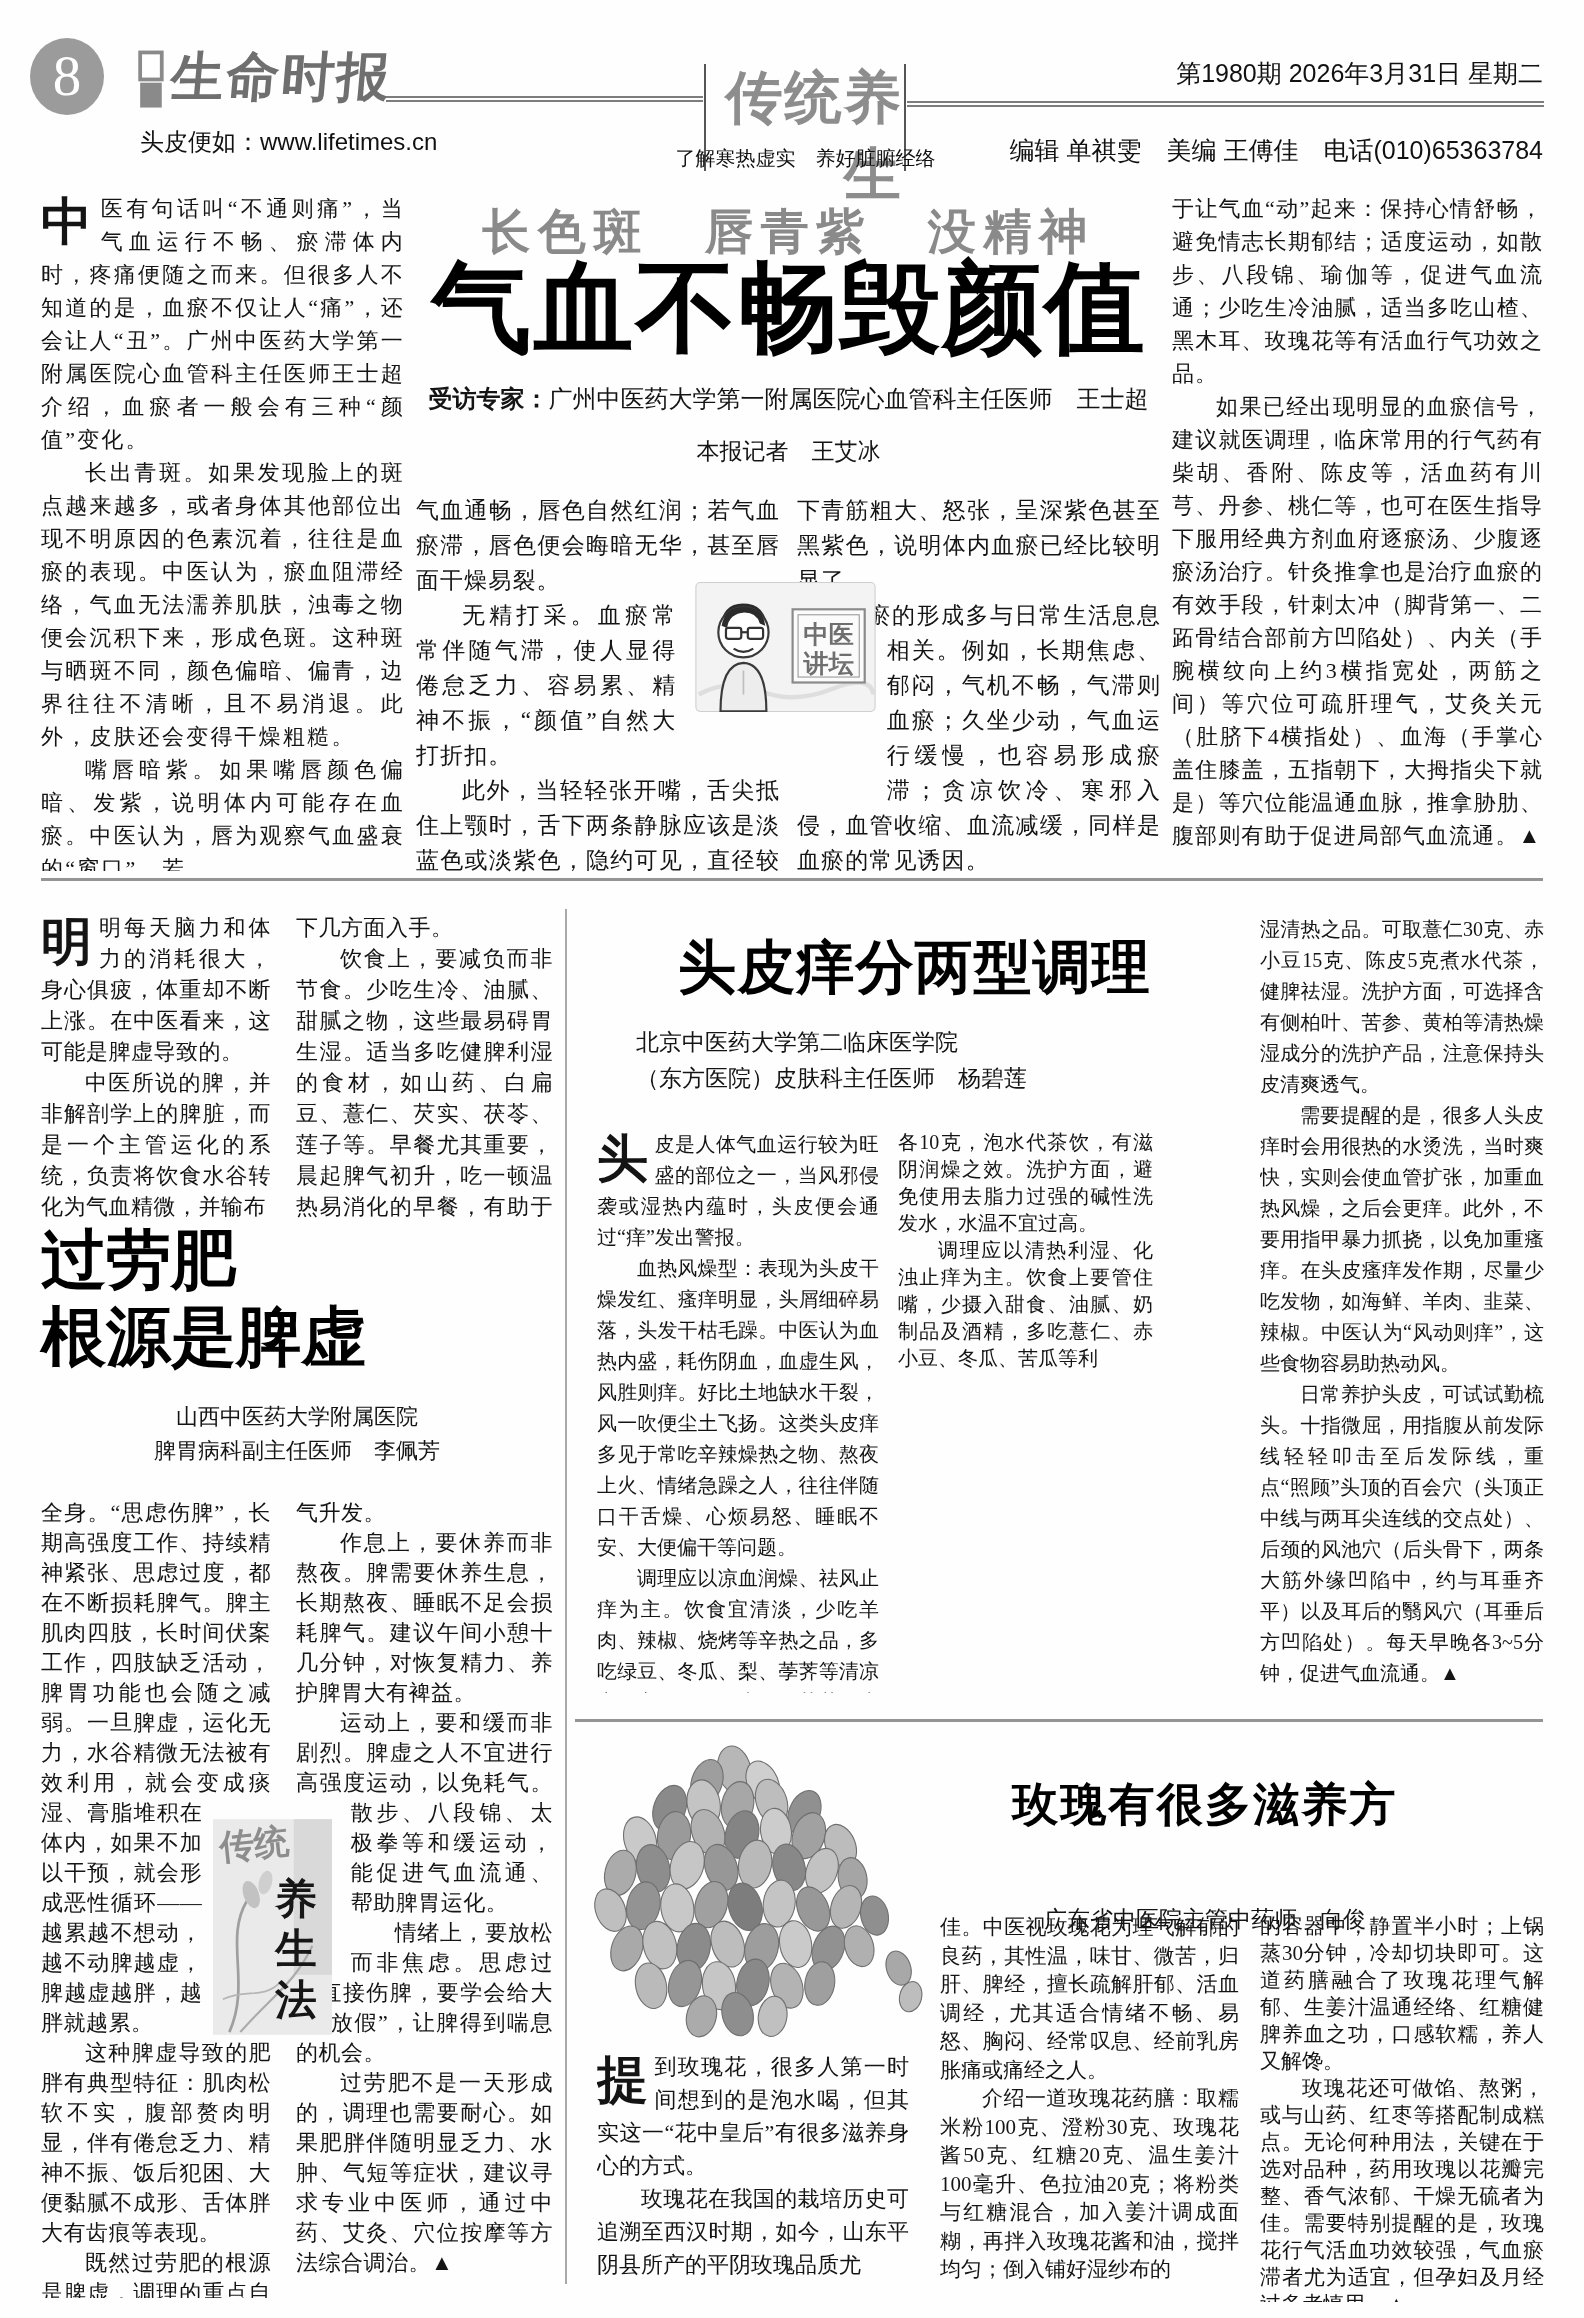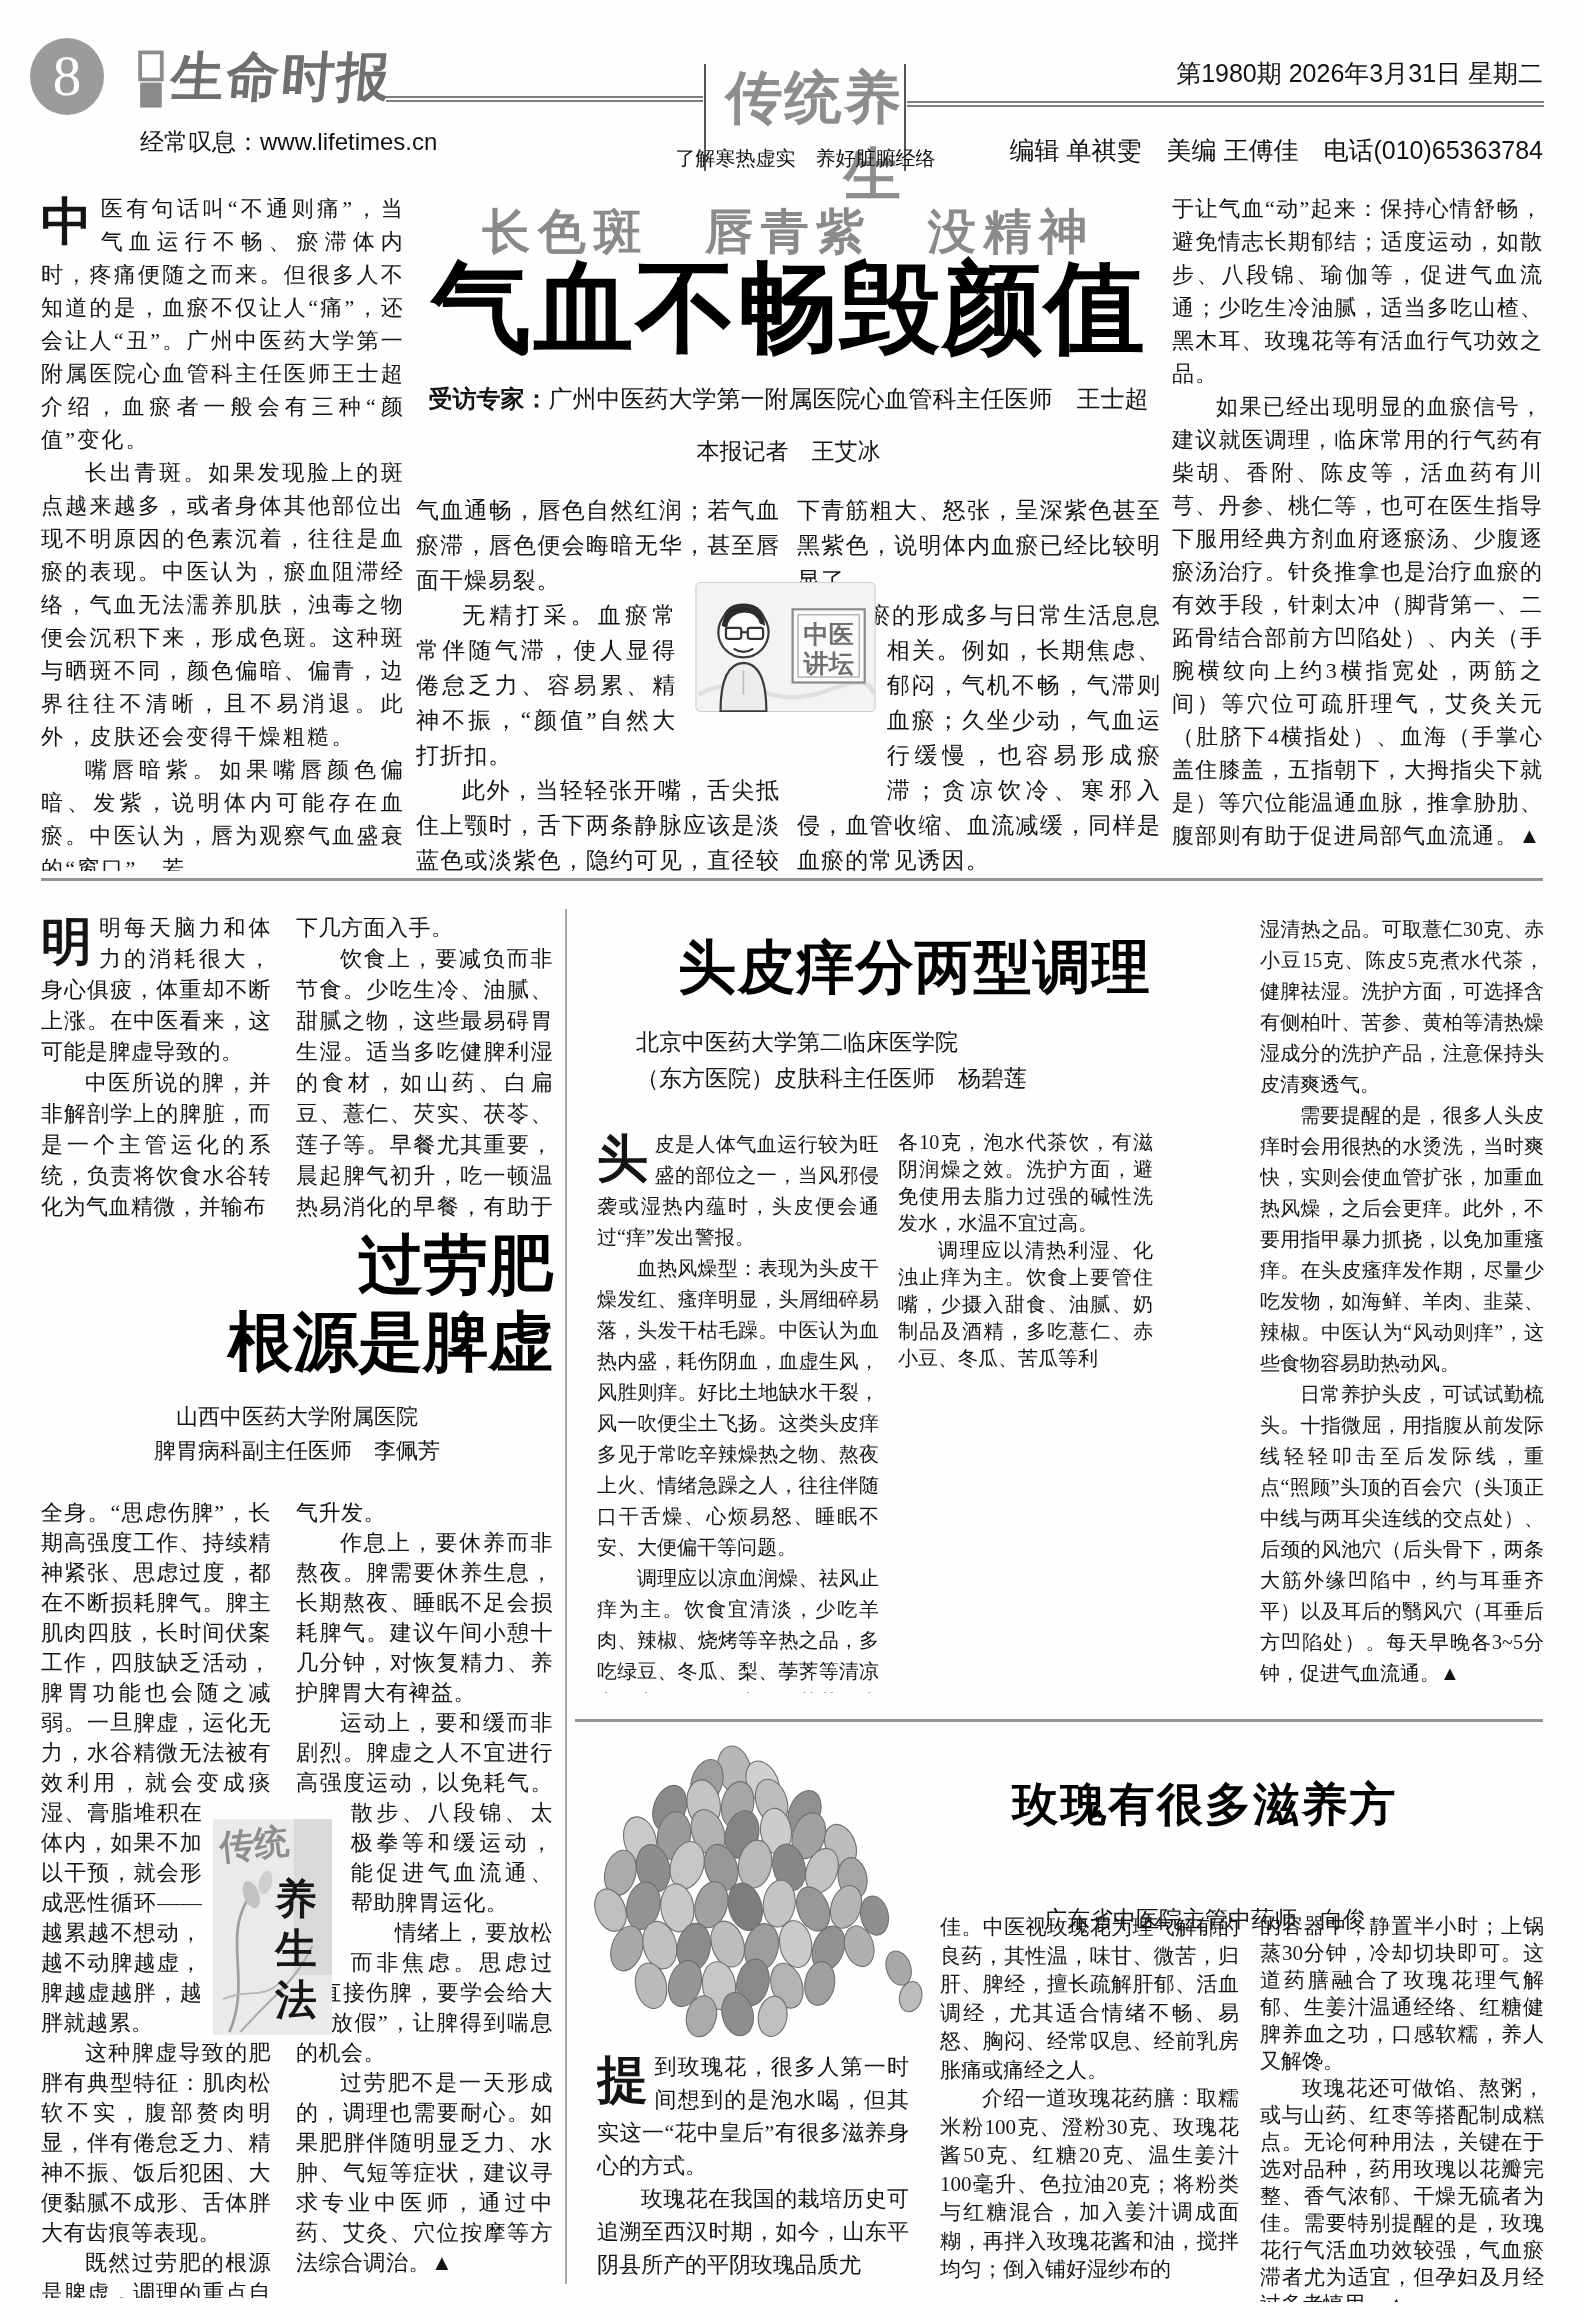--- a/index.html
+++ b/index.html
@@ -49,22 +49,22 @@
   #a1-expert .lab{font-family:"Liberation Sans",sans-serif;font-weight:800;}
   #a1-reporter{left:416px;top:436px;width:745px;text-align:center;font-size:23px;}
   #a1c1{left:41px;top:192px;width:364px;height:679px;font-size:22px;line-height:33px;letter-spacing:2.2px;}
   #a1c2{left:416px;top:493px;width:364px;height:379px;font-size:23px;line-height:35px;letter-spacing:1.1px;}
   #a1c3{left:797px;top:493px;width:364px;height:383px;font-size:23px;line-height:35px;letter-spacing:1.1px;}
   #a1c4{left:1172px;top:192px;width:371px;height:682px;font-size:22px;line-height:33px;letter-spacing:1.1px;}
   #cartoon{left:695px;top:582px;}
   
   #a2cAt{left:41px;top:912px;width:230px;height:311px;font-size:22px;line-height:31px;letter-spacing:0.5px;}
   #a2cBt{left:296px;top:912px;width:257px;height:311px;font-size:22px;line-height:31px;letter-spacing:0.5px;}
-  #a2-hl{left:41px;top:1227px;width:512px;text-align:right;font-weight:900;color:#000;line-height:1.18;
-         font-size:65px;font-family:Liberation Sans, sans-serif;}
+  #a2-hl{left:41px;top:1227px;width:512px;text-align:left;font-weight:900;color:#000;line-height:1.18;
+         font-size:65px;font-family:Liberation Mono, monospace;}
   #a2-byline{left:41px;top:1400px;width:512px;text-align:center;font-size:22px;line-height:34px;}
   #a2cAb{left:41px;top:1498px;width:230px;height:800px;font-size:22px;line-height:30px;letter-spacing:0.5px;}
   #a2cBb{left:296px;top:1498px;width:257px;height:800px;font-size:22px;line-height:30px;letter-spacing:0.5px;}
   #badge{left:213px;top:1819px;}
   
   #a3-headline{left:668px;top:929px;width:493px;text-align:center;font-size:58px;font-weight:900;
                letter-spacing:1.1px;color:#000;}
   #a3-byline{left:636px;top:1025px;width:493px;font-size:23px;line-height:36px;}
   #a3cA{left:597px;top:1129px;width:282px;height:564px;font-size:20px;line-height:31px;}
   #a3cB{left:898px;top:1129px;width:255px;height:570px;font-size:20px;line-height:27px;}
@@ -83,21 +83,21 @@
 
 <div id="page">
 
   <div id="pageno" class="abs">8</div>
 
   <svg id="logoicon" class="abs" width="27" height="60" viewBox="0 0 50 110">
     <rect x="4" y="4" width="40" height="50" fill="#ffffff" stroke="#8a8a8a" stroke-width="7"></rect>
     <rect x="4" y="60" width="40" height="46" fill="#8a8a8a"></rect>
   </svg>
   <div id="logotext" class="abs">生命时报</div>
-  <div id="website" class="abs sans">经常叹息：www.lifetimes.cn</div>
+  <div id="website" class="abs sans">头皮便如：www.lifetimes.cn</div>
 
   <div id="rule-l" class="abs dblrule"></div>
   <div id="rule-r" class="abs dblrule"></div>
   <div id="vbar-l" class="abs vbar"></div>
   <div id="vbar-r" class="abs vbar"></div>
 
   <div id="sectitle" class="abs sans">传统养生</div>
   <div id="subtitle" class="abs sans">了解寒热虚实　养好脏腑经络</div>
   <div id="issueline" class="abs sans">第1980期 2026年3月31日 星期二</div>
   <div id="staffline" class="abs sans">编辑 单祺雯　美编 王傅佳　电话(010)65363784</div>

